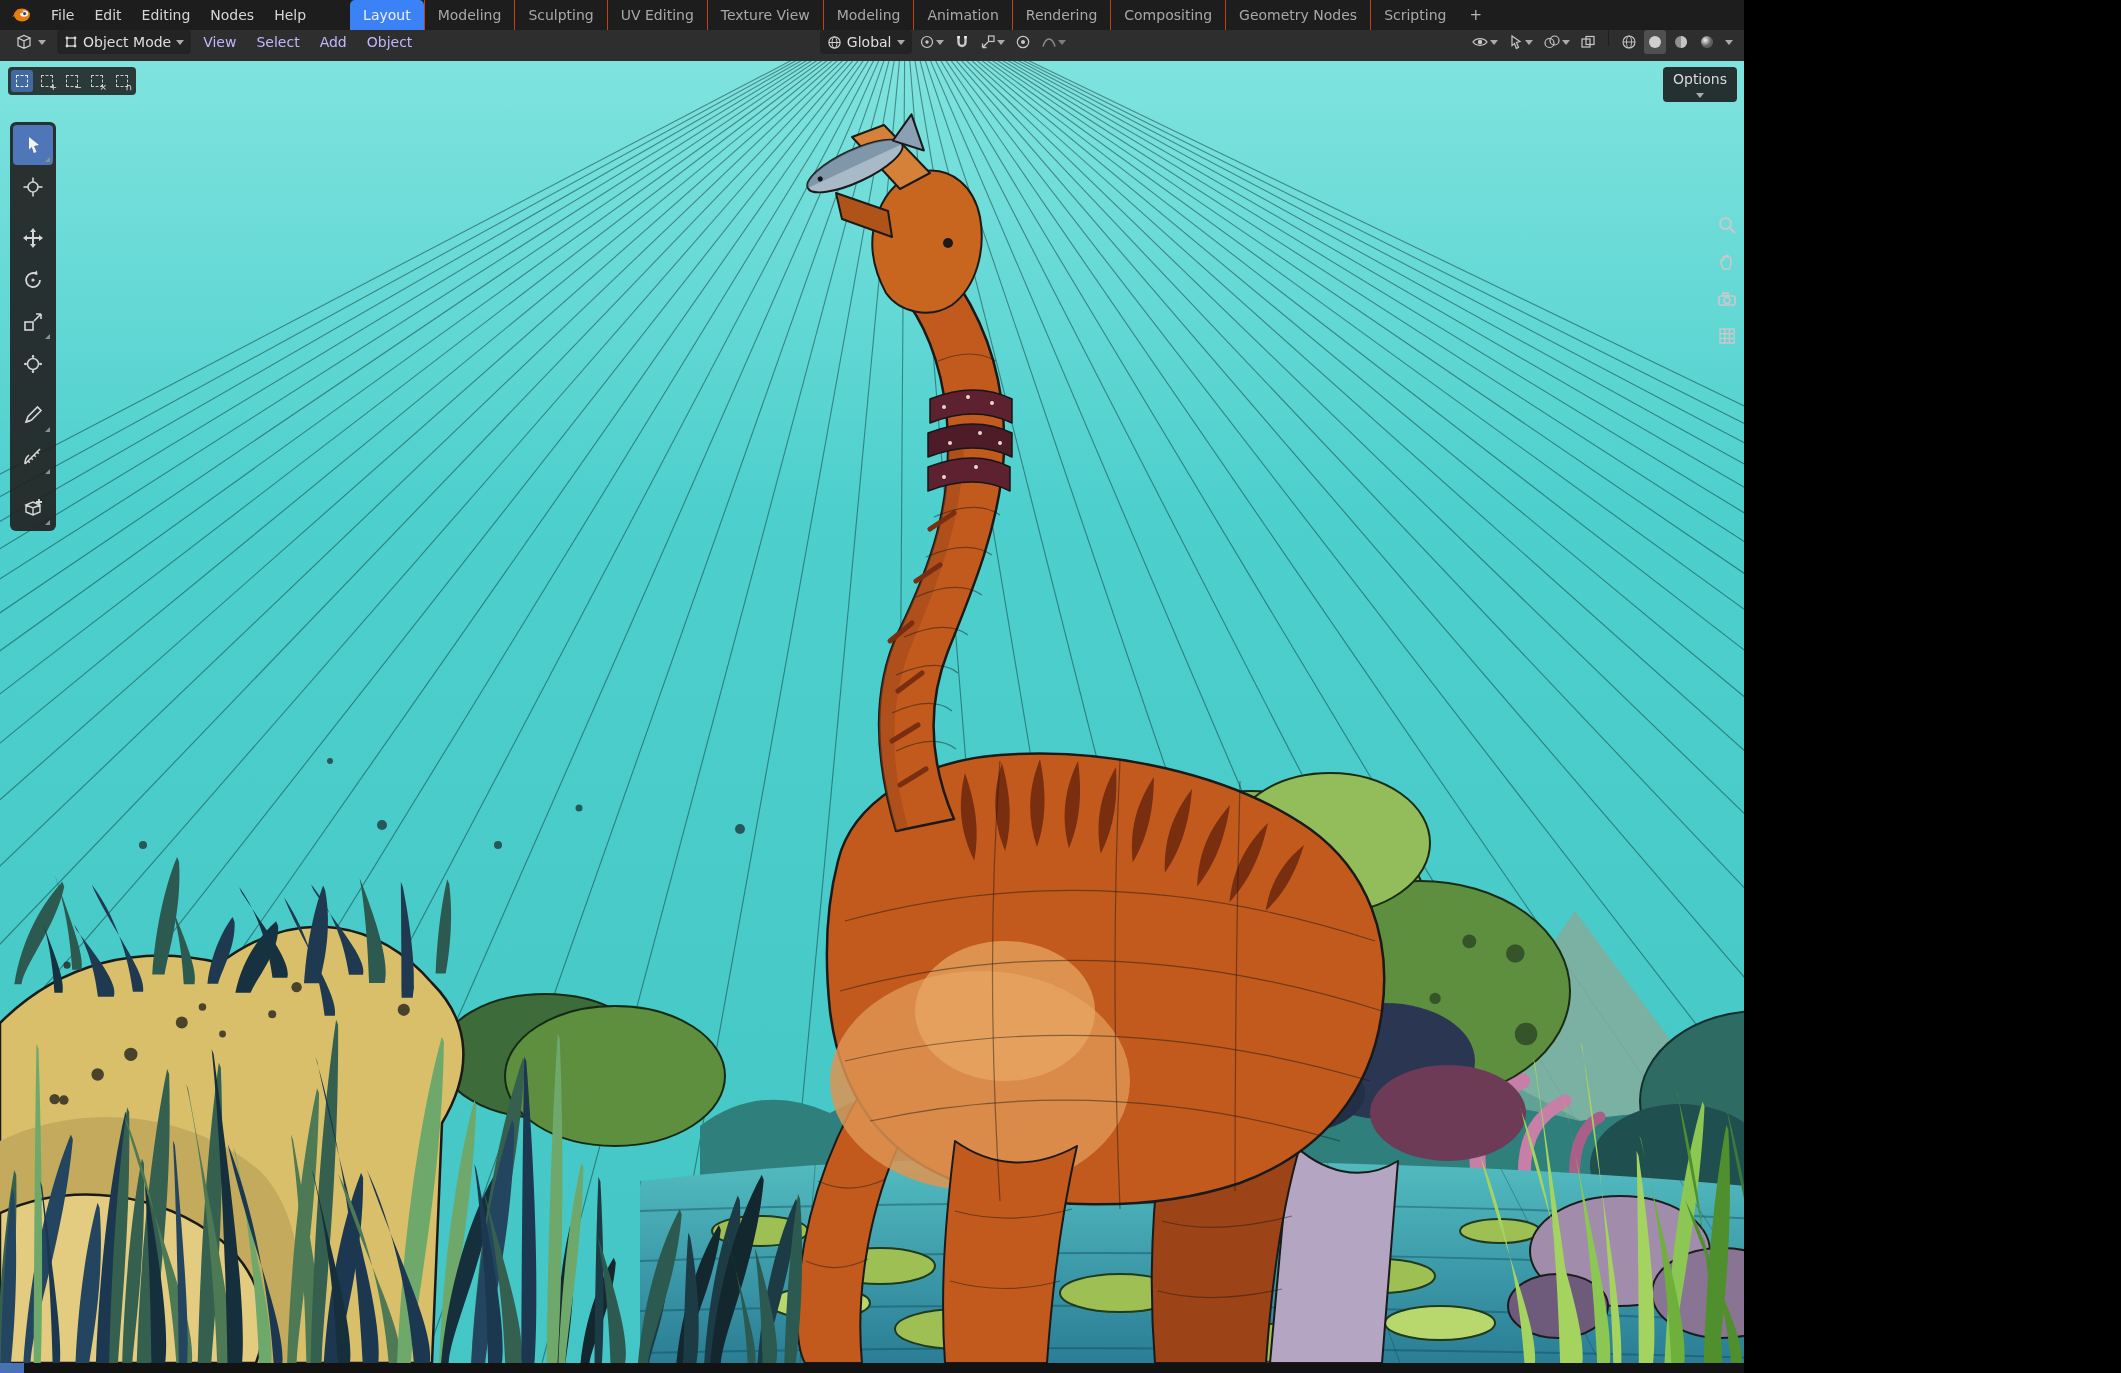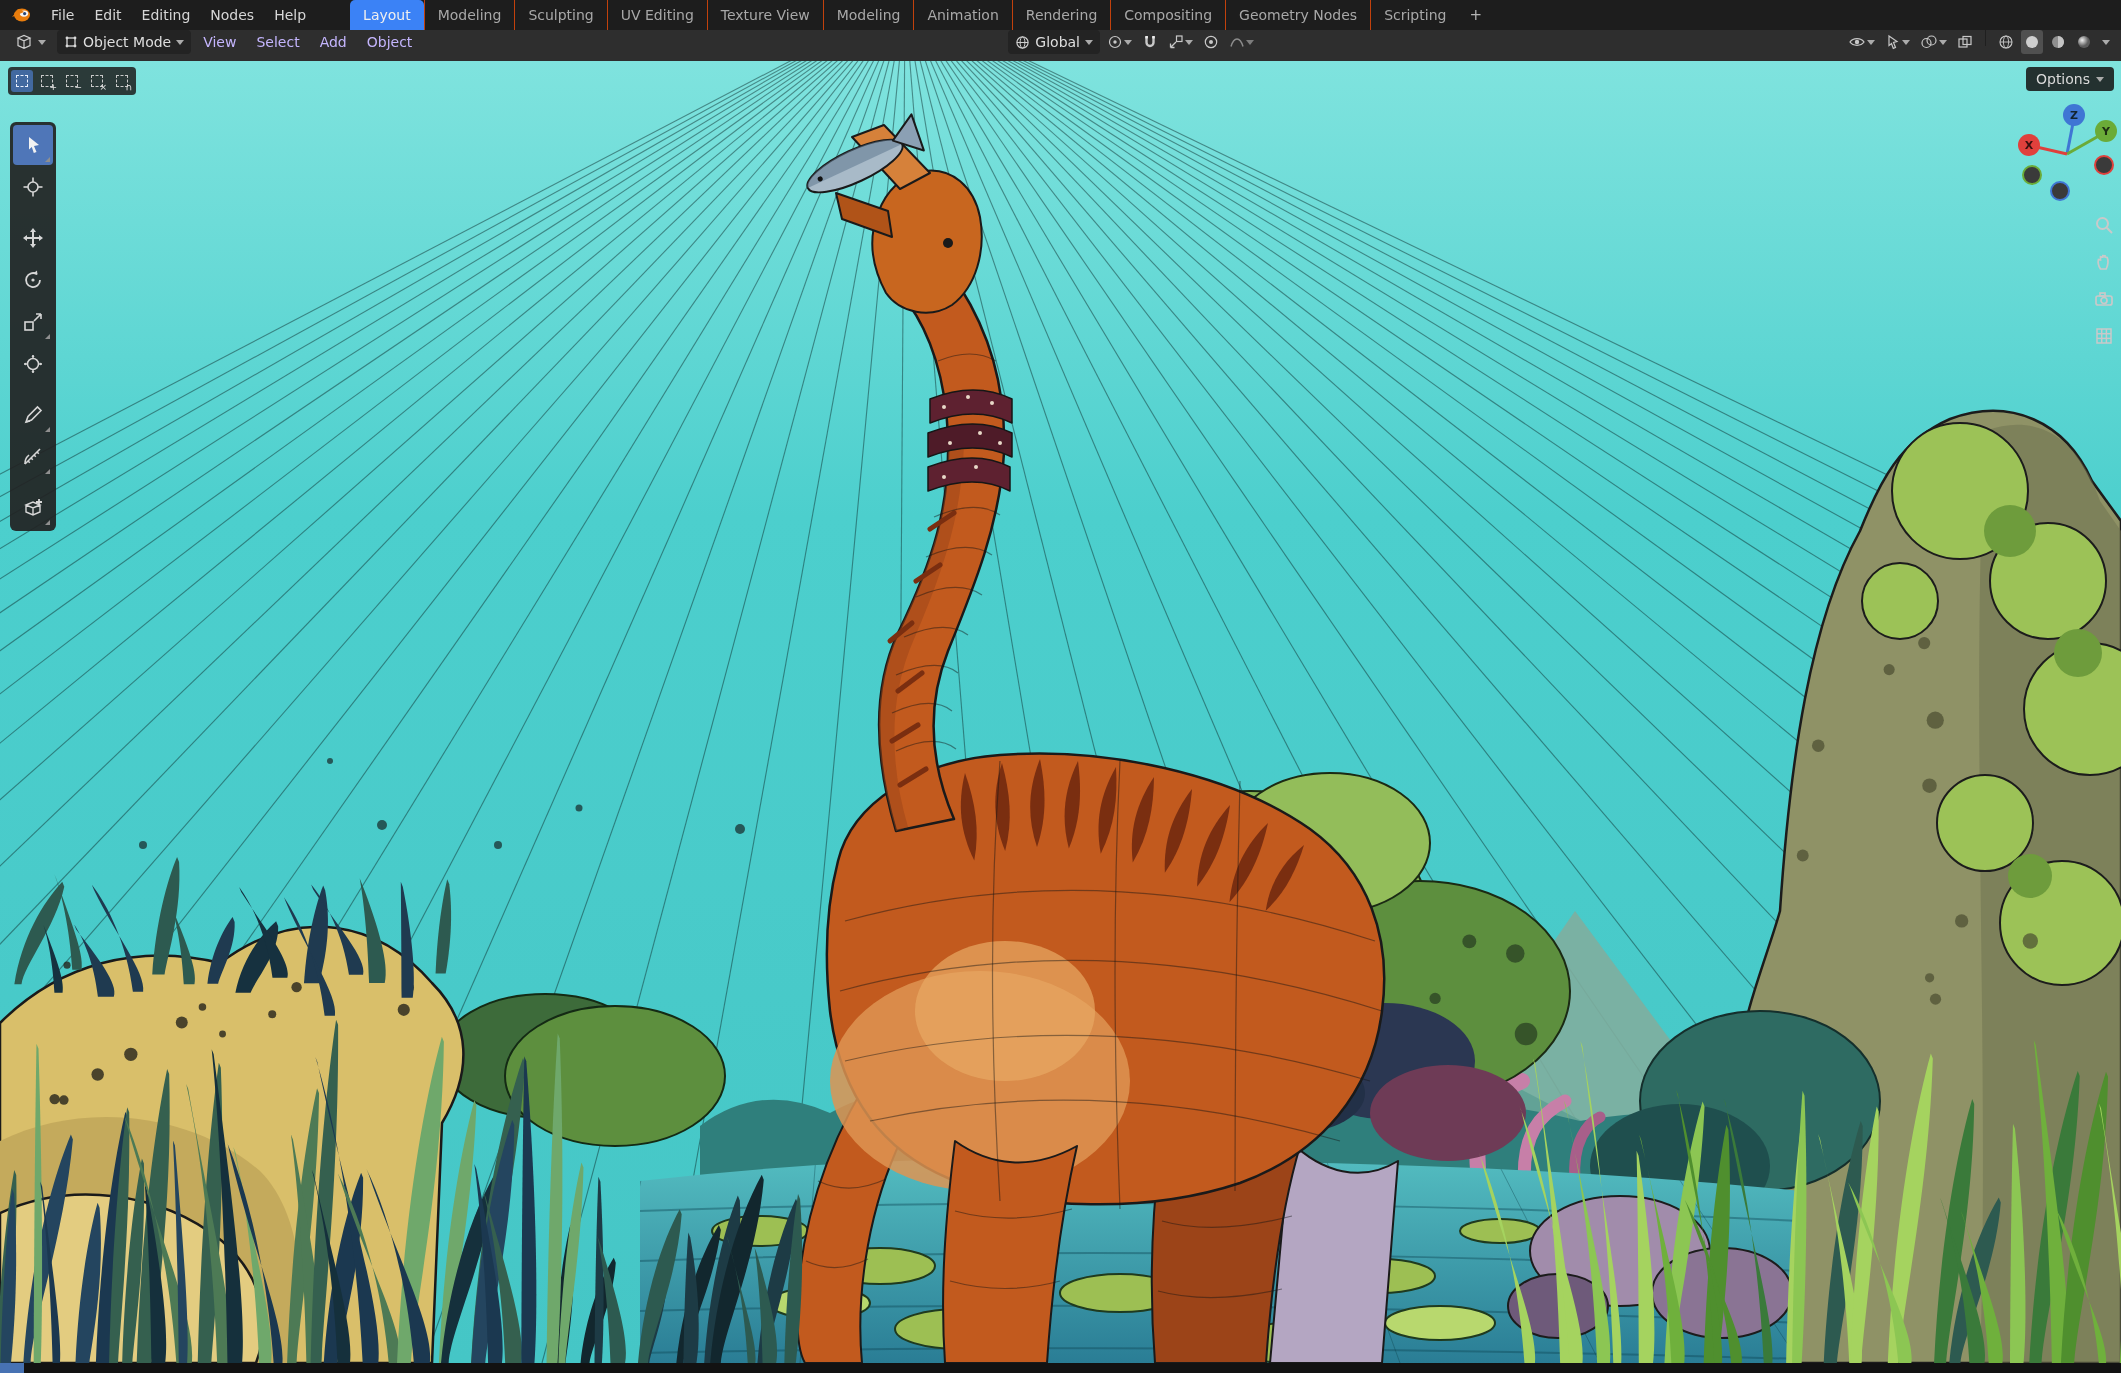--- a/index.html
+++ b/index.html
@@ -1,18 +1,18 @@
 <!DOCTYPE html>
 <html style="--accent: #4772b3; --sky: #4ccfcd; --sky-light: #7fe3de; --grid-line: #103434; --dino: #c25a1e; --dino-dark: #9c4418; --dino-stripe: #7a2e10; --dino-belly: #de9452; --neck-band: #5e2130; --lavender: #b4a6c2; --fish: #a8bac8; --rock-tan: #d9bf6a; --rock-tan-light: #e3cc80; --rock-olive: #8f9266; --moss: #9cc257; --canopy-a: #6d9c43; --canopy-b: #86b251; --canopy-c: #5d8f3e; --canopy-light: #a3c868; --navy: #2b3752; --treeline: #2f7f7c; --pink-plant: #c77fa8; --water: #49b3b8; --water-deep: #2a7d95; --lily-pad: #9dbf53; --purple-rock: #a18cab; --gizmo-x: #e0403c; --gizmo-y: #6bab38; --gizmo-z: #3f76d4;"><head>
 <meta charset="utf-8">
 <style>
   * { margin:0; padding:0; box-sizing:border-box; }
   html,body { background:#000; }
   .stage{
-    position:relative; width:2121px; height:1373px; overflow:hidden;
+    position:relative; width:1744px; height:1373px; overflow:hidden;
     font-family:"DejaVu Sans","Liberation Sans",sans-serif;
     background:#1d1d1d; user-select:none;
   }
   
   .topbar{position:absolute;left:0;top:0;width:100%;height:30px;background:#1d1d1d;display:flex;align-items:stretch;color:#d8d8d8;font-size:14px;}
   .logo-wrap{display:flex;align-items:center;padding:0 9px 0 10px;}
   .tb-menus{display:flex;align-items:stretch;}
   .tb-menu{display:flex;align-items:center;padding:0 10px;color:#d6d6d6;cursor:default;}
   .tabs{display:flex;align-items:stretch;margin-left:34px;}
   .tab{display:flex;align-items:center;padding:0 13px;color:#a8a8a8;border-left:1px solid #c2410c;font-size:14px;}
@@ -30,21 +30,21 @@
   .vsep{width:1px;height:16px;background:#1f1f1f;margin:0 5px;}
   
   .scene{position:absolute;left:0;top:61px;width:2121px;height:1302px;}
   
   .toolsettings{position:absolute;left:8px;top:67px;display:flex;gap:3px;background:rgba(28,28,28,.85);border-radius:4px;padding:3px;}
   .ts-icon{width:22px;height:22px;border-radius:3px;display:flex;align-items:center;justify-content:center;position:relative;}
   .ts-icon .sq{width:12px;height:12px;border:1px dashed #c9c9c9;}
   .ts-icon.active{background:rgba(71,114,179,.85);}
   .ts-icon.active .sq{border-color:#eaf1ff;}
   .ts-glyph{position:absolute;right:1px;bottom:0;font-size:9px;color:#e2e2e2;line-height:9px;}
-  .options-btn{position:absolute;right:7px;top:67px;display:flex;align-items:center;gap:6px;background:rgba(24,24,24,.88);border-radius:4px;padding:4px 10px;color:#dadada;font-size:14px;}
+  .options-btn{position:absolute;right:7px;top:67px;display:flex;align-items:center;gap:6px;background:rgba(24,24,24,.88);border-radius:4px;padding:4px 10px;color:#dadada;font-size:14px;flex-direction:column;}
   .toolbar{position:absolute;left:10px;top:122px;width:46px;background:rgba(34,34,34,.92);border-radius:6px;padding:3px;display:flex;flex-direction:column;gap:2px;}
   .tool{width:40px;height:40px;border-radius:4px;display:flex;align-items:center;justify-content:center;position:relative;}
   .tool.active{background:#4f76b8;}
   .tool .subtri{position:absolute;right:3px;bottom:3px;width:0;height:0;border-left:5px solid transparent;border-bottom:5px solid #8f8f8f;}
   .tool-gap{height:7px;}
   .navgizmo{position:absolute;left:2012px;top:99px;width:110px;height:110px;}
   .side-icons{position:absolute;right:6px;top:214px;display:flex;flex-direction:column;gap:15px;align-items:center;}
   .side-icons .sicon{width:22px;height:22px;display:flex;align-items:center;justify-content:center;}
   
   .bottomstrip{position:absolute;left:0;top:1363px;width:100%;height:10px;background:#121212;}

